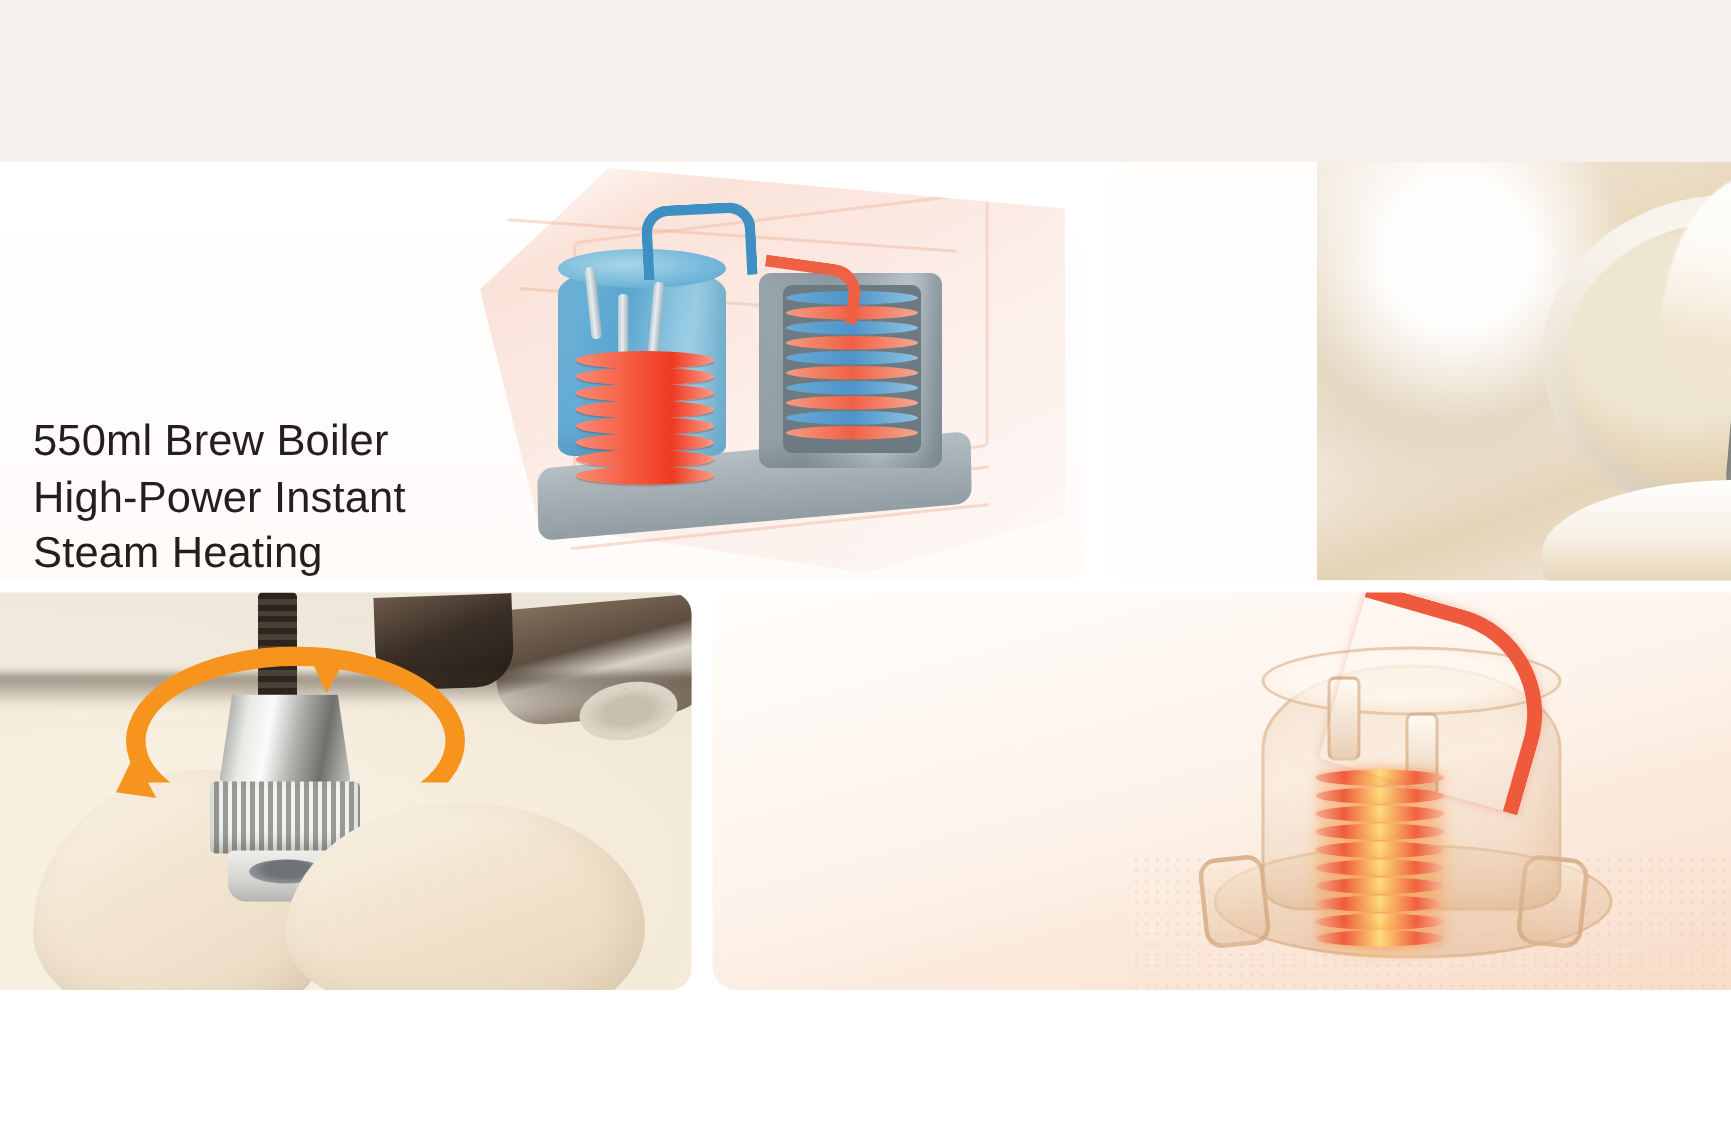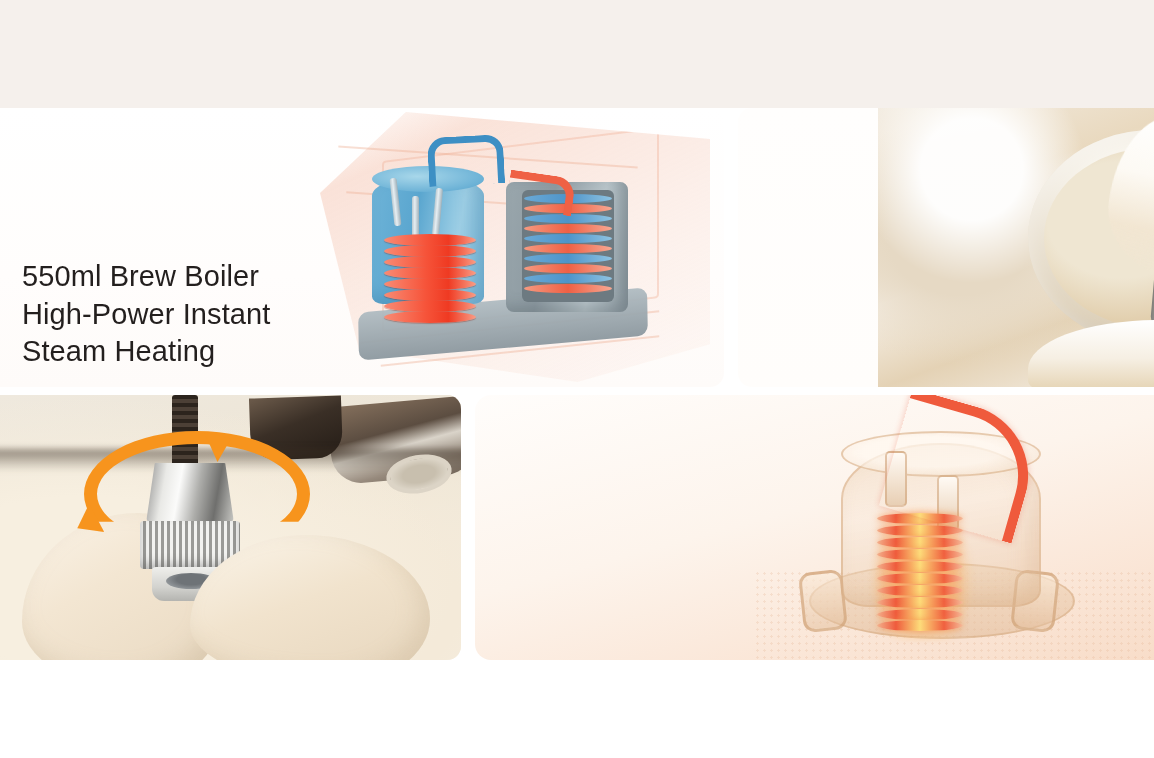--- a/index.html
+++ b/index.html
@@ -410,20 +410,21 @@
 
   
   .caption {
     position:absolute;
     color:#231f1e;
     font-weight:400;
     letter-spacing:.1px;
     white-space:pre-line;
     line-height:1.30;
     z-index:6;
+    margin-top:18px;
   }
   #cap-boiler { left:22px; top:150px; font-size:29px; }
 </style>
 </head>
 <body>
 
 <div id="page">
 
   <div class="top-strip"></div>
 

